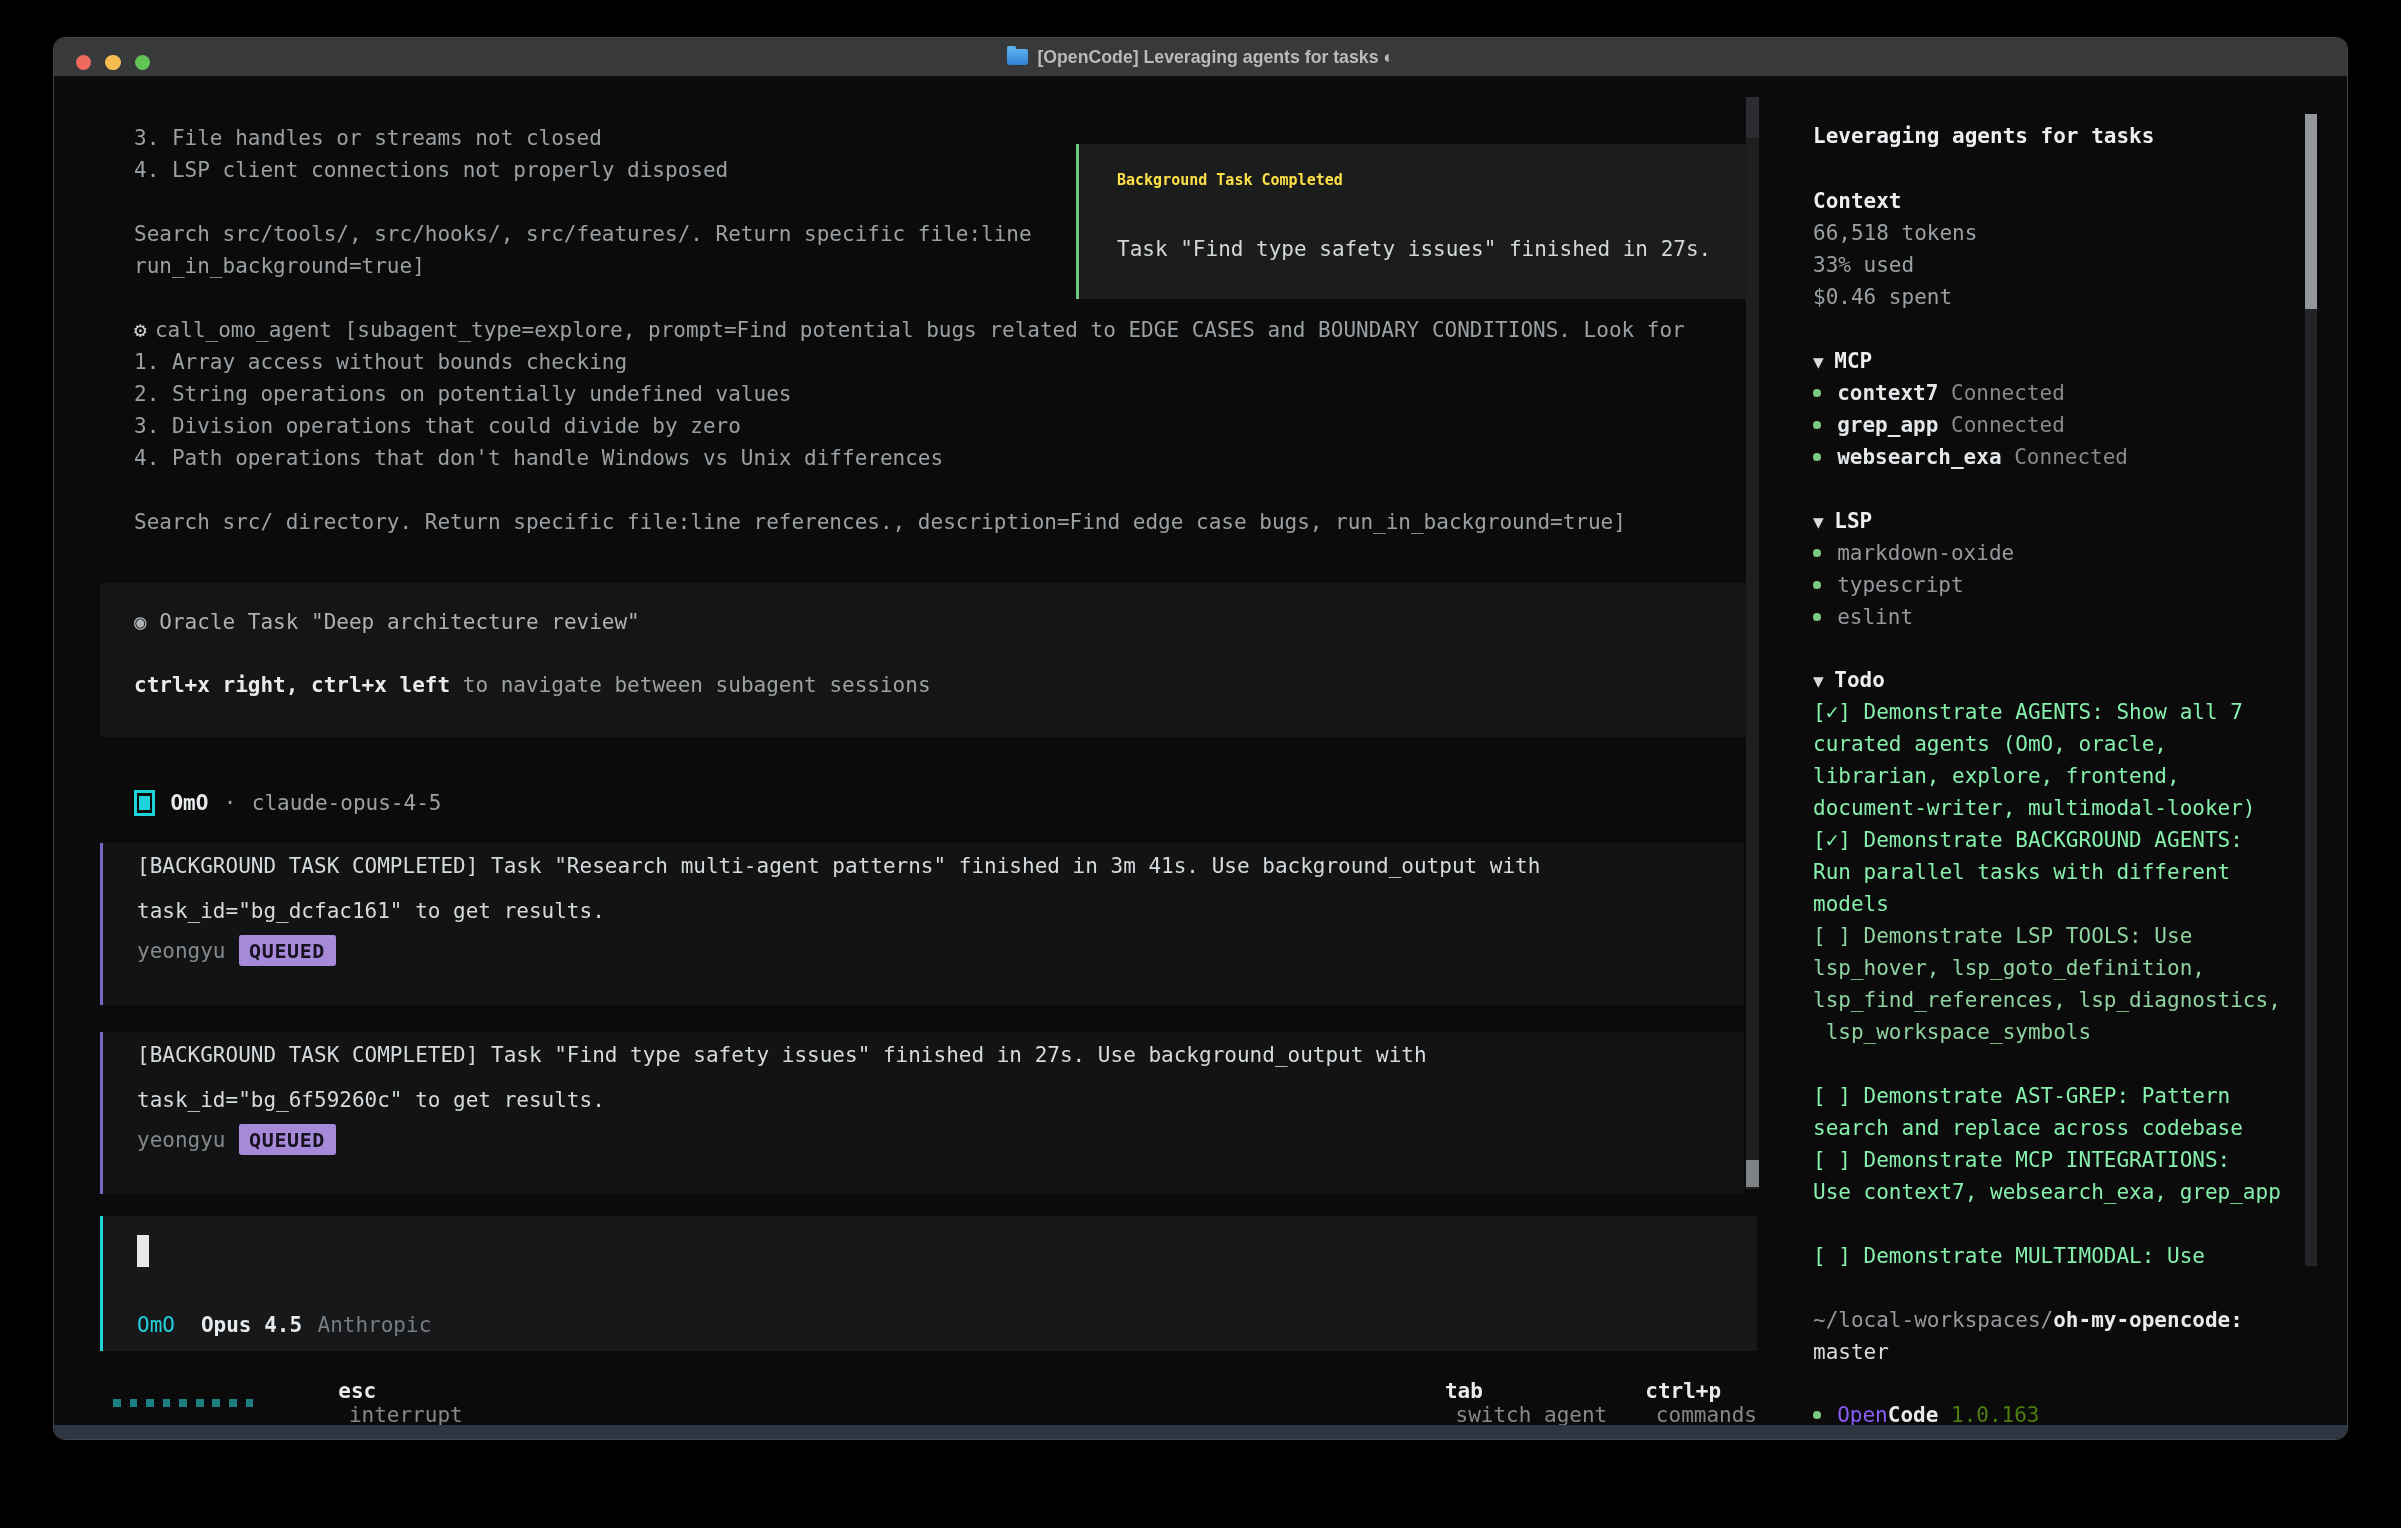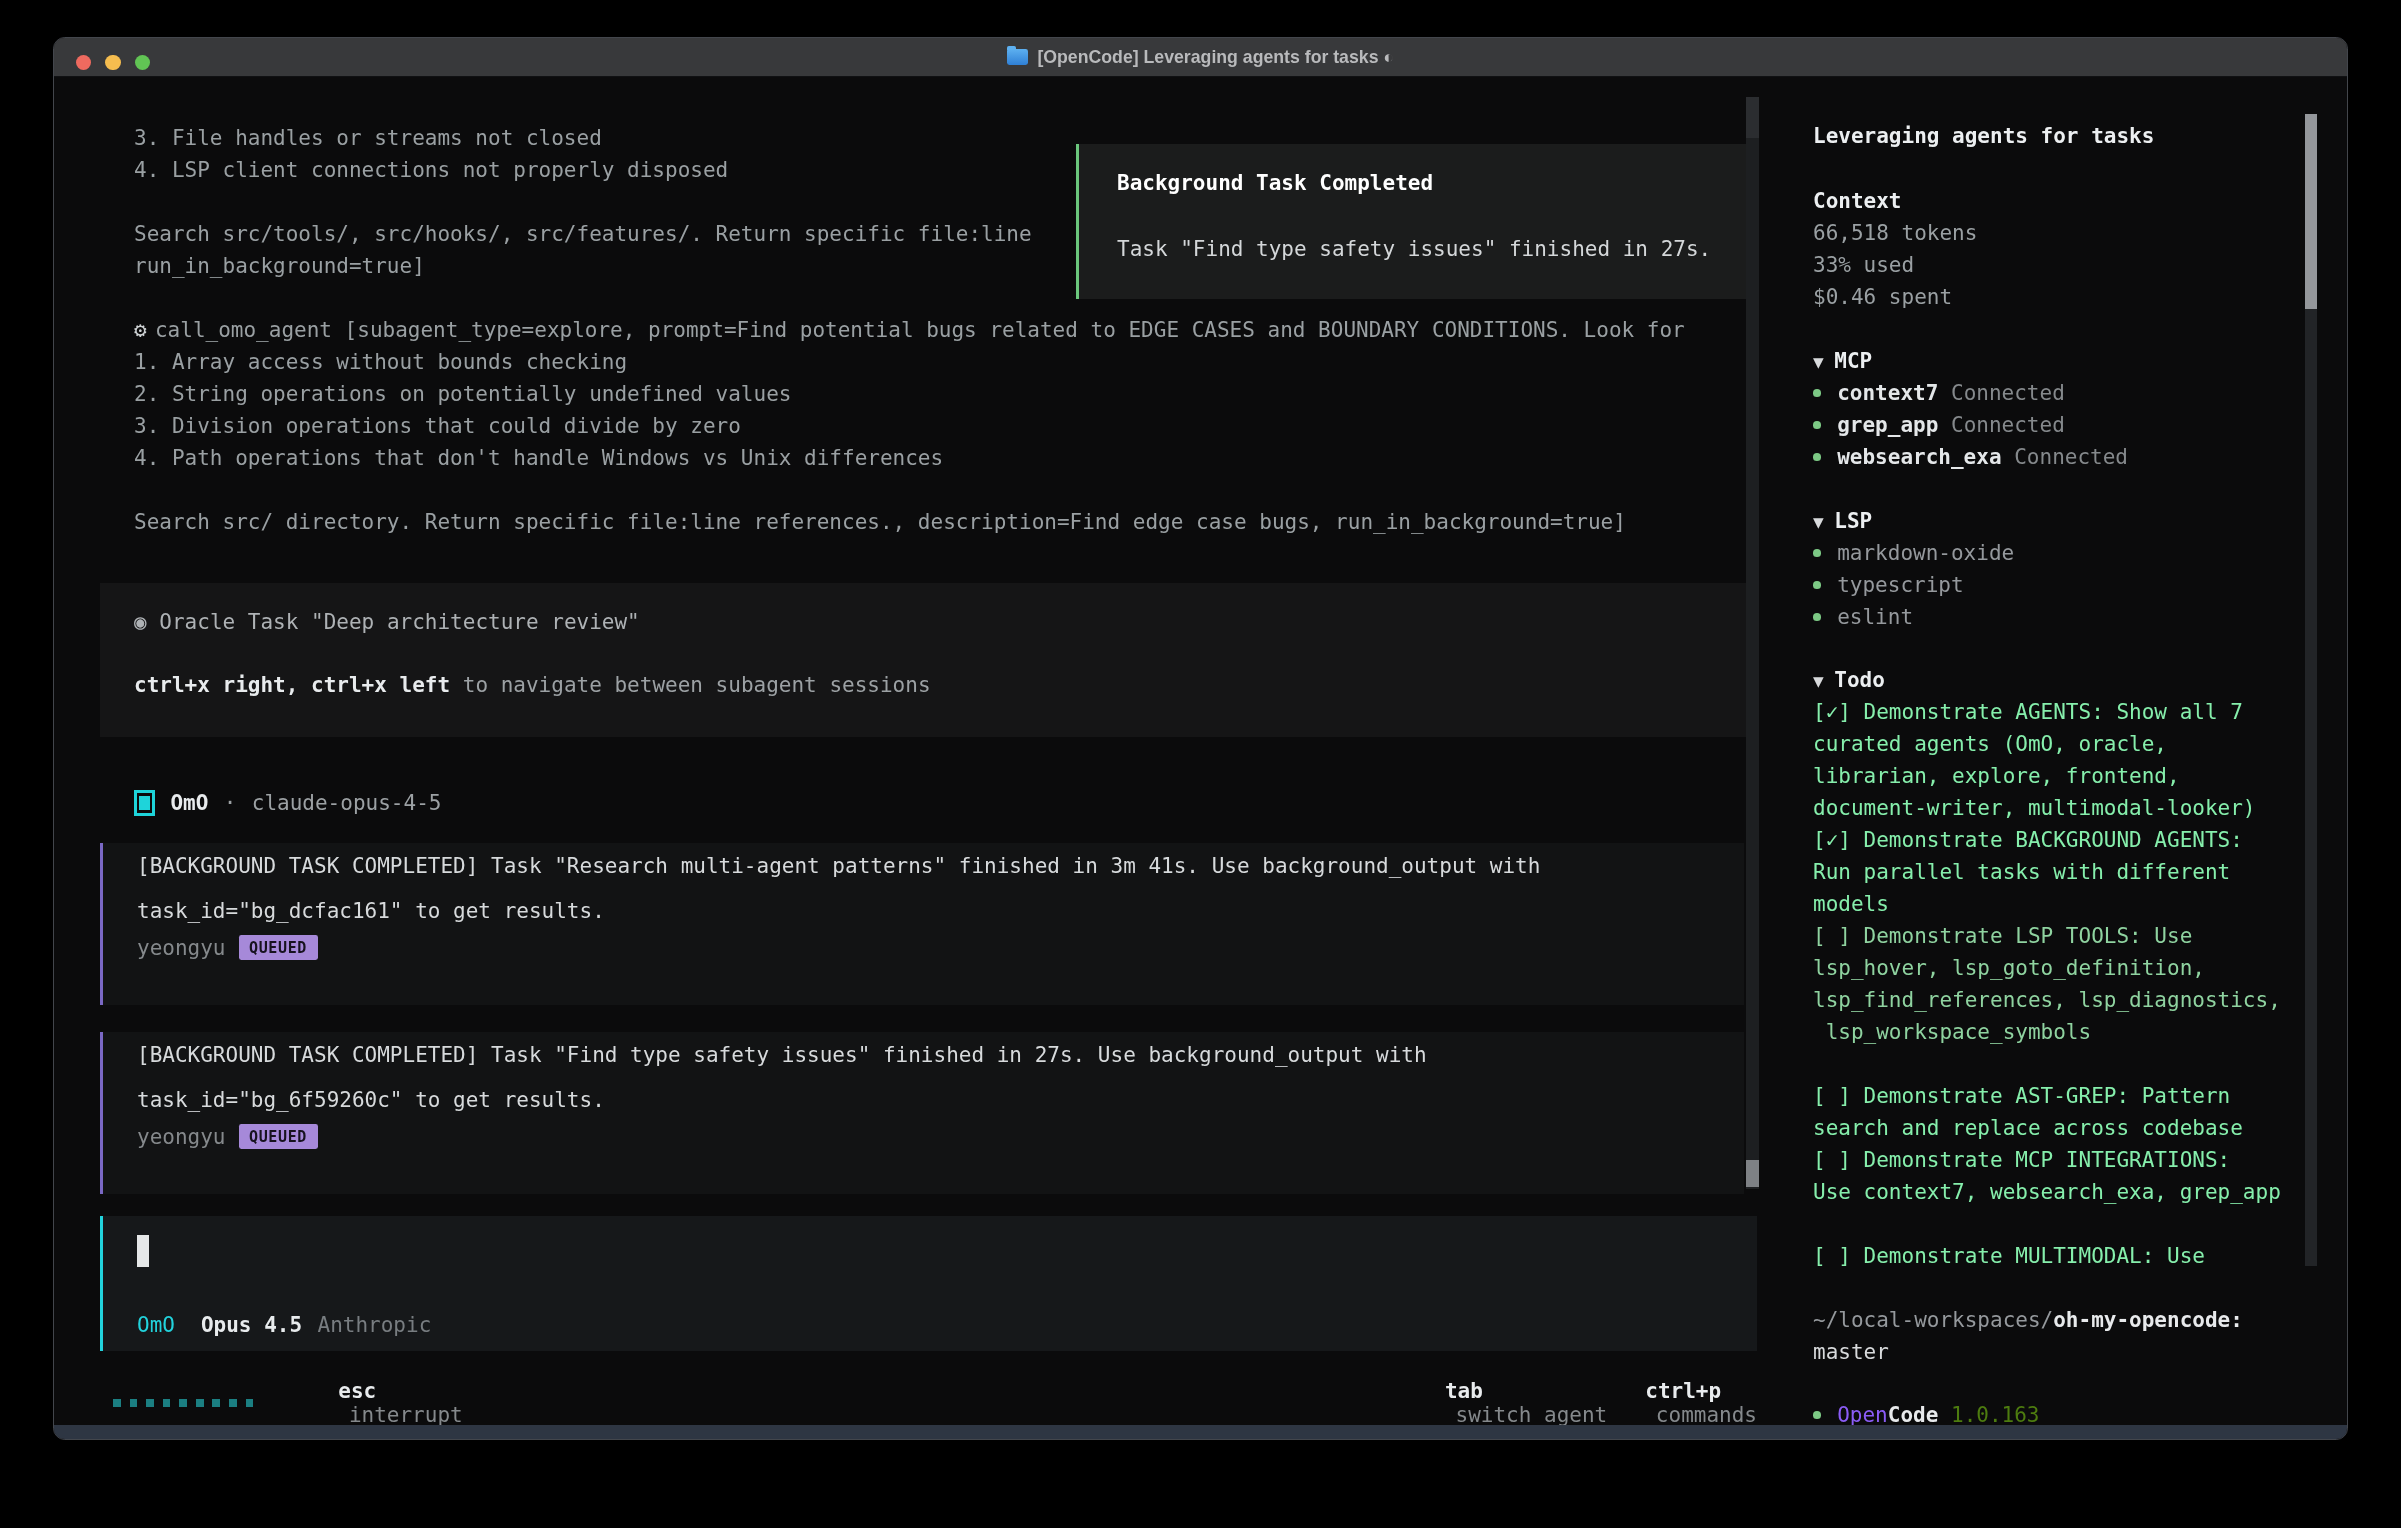--- a/index.html
+++ b/index.html
@@ -22,42 +22,42 @@
   .folder::before { content:""; position:absolute; left:0; top:-3.5px; width:9.5px; height:4.7px;
                     background:#5db0f0; border-radius:1.8px 1.8px 0 0; }
   
   .term-line, .sb-line { white-space:pre; font-size:21px; line-height:32px; height:32px; color:#9aa0a3; }
   .abs { position:absolute; }
   .tool-row { display:flex; gap:8.3px; color:#9aa0a3; font-size:21px; line-height:32px; white-space:pre; }
   .gear { color:#cfd3d5; }
   
   .toast { position:absolute; left:1022px; top:106px; width:677px; height:155px; background:#1b1c1c;
            border-left:3px solid #6bc77d; border-right:3px solid #6bc77d; }
-  .toast-title { position:absolute; left:38px; top:27px; font-size:21px; font-weight:bold; color:#ffffff; white-space:pre; }
+  .toast-title { position:absolute; left:38px; top:27px; font-size:15px; font-weight:bold; color:#fde047; white-space:pre; }
   .toast-body  { position:absolute; left:38px; top:93px; font-size:21px; color:#d4d7d9; white-space:pre; }
   
   .oracle { position:absolute; left:46px; top:545px; width:1657px; height:154px; background:#151516; }
   .oracle-title { position:absolute; left:34px; top:27px; font-size:21px; color:#aeb2b5; white-space:pre; }
   .oracle-hint  { position:absolute; left:34px; top:90px; font-size:21px; color:#9ca1a4; white-space:pre; }
   .oracle-hint b { color:#e8ebed; }
   
   .agent-header { position:absolute; left:80px; top:749px; height:32px; display:flex; align-items:center;
                   gap:15.4px; font-size:21px; white-space:pre; }
   .omo-icon { width:21px; height:26px; border:3px solid #1ed4da; display:flex; align-items:center; justify-content:center; }
   .omo-icon i { display:block; width:10.6px; height:14px; background:#1ed4da; }
   .agent-name { color:#e8ebed; font-weight:bold; }
   .agent-sep, .agent-model { color:#9ca1a4; }
   
   .msg-block { position:absolute; left:46px; width:1644px; height:162px; background:#121314;
                border-left:3px solid #7a68c4; }
   .msg-line1 { position:absolute; left:34px; top:11px; font-size:21px; color:#d7dadc; white-space:pre; }
   .msg-line2 { position:absolute; left:34px; top:56px; font-size:21px; color:#d7dadc; white-space:pre; }
   .msg-meta  { position:absolute; left:34px; top:92px; display:flex; align-items:center; gap:13px; }
   .msg-author { font-size:21px; color:#85898c; }
-  .badge { background:#a689d9; color:#17121f; font-size:15px; font-weight:bold;
+  .badge { background:#a689d9; color:#17121f; font-size:20px; font-weight:bold;
            padding:3.5px 10.6px; border-radius:2.4px; letter-spacing:0.6px; }
   
   .input-box { position:absolute; left:46px; top:1178px; width:1657px; height:135px; background:#16181a;
                border-left:3px solid #22d3dd; }
   .cursor { position:absolute; left:34px; top:19px; width:11.8px; height:32px; background:#e5e7e8; }
   .model-row { position:absolute; left:34px; top:97px; display:flex; font-size:21px; white-space:pre; }
   .model-agent { color:#22d3dd; }
   .model-name { color:#e8ebed; font-weight:bold; margin-left:26px; }
   .model-provider { color:#787d81; margin-left:15.4px; }
   

